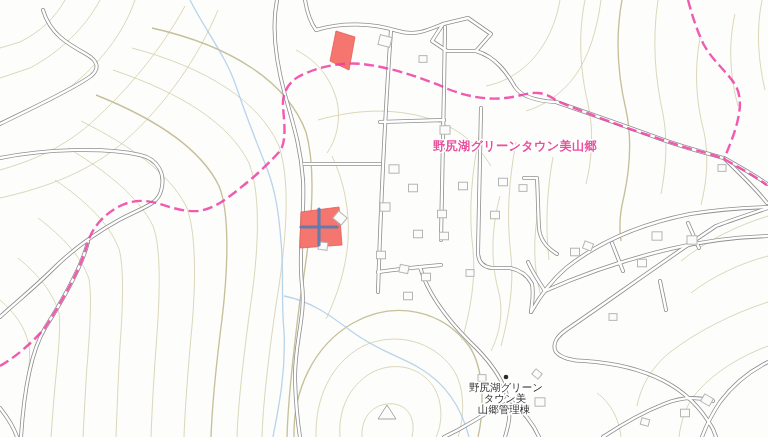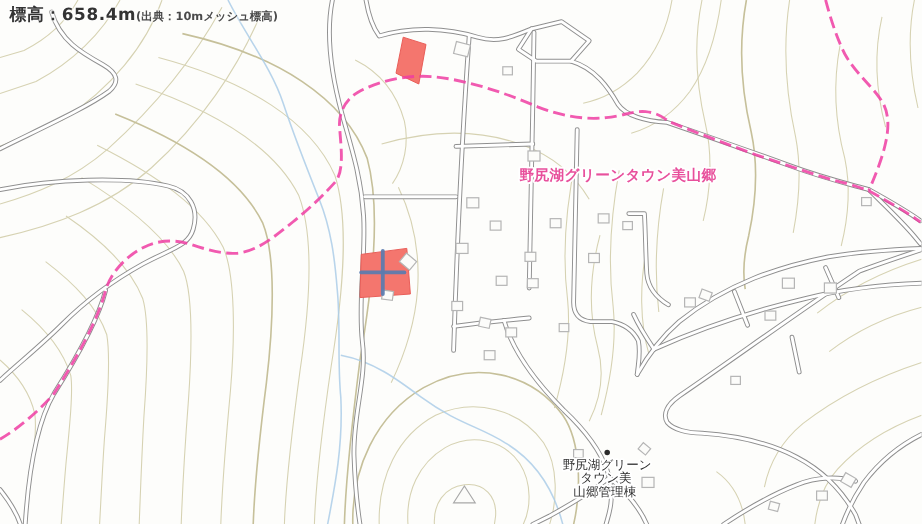--- a/index.html
+++ b/index.html
@@ -194,16 +194,13 @@
       <text class="maplabel fac-label" x="506" y="391">野尻湖グリーン</text>
       <text class="maplabel fac-label" x="505" y="402">タウン美</text>
       <text class="maplabel fac-label" x="504" y="413">山郷管理棟</text>
     </g>
     <g id="crosshair-layer">
         <line x1="301" y1="227" x2="337" y2="227" class="xhair"></line>
         <line x1="319" y1="209" x2="319" y2="245" class="xhair"></line>
       </g>
   </svg>
 
-  <div class="hdr">
-    <span class="hdr-main">標高：658.4m</span><span class="hdr-src">(出典：10mメッシュ標高)</span>
-  </div>
 </div>
 
 </body></html>

